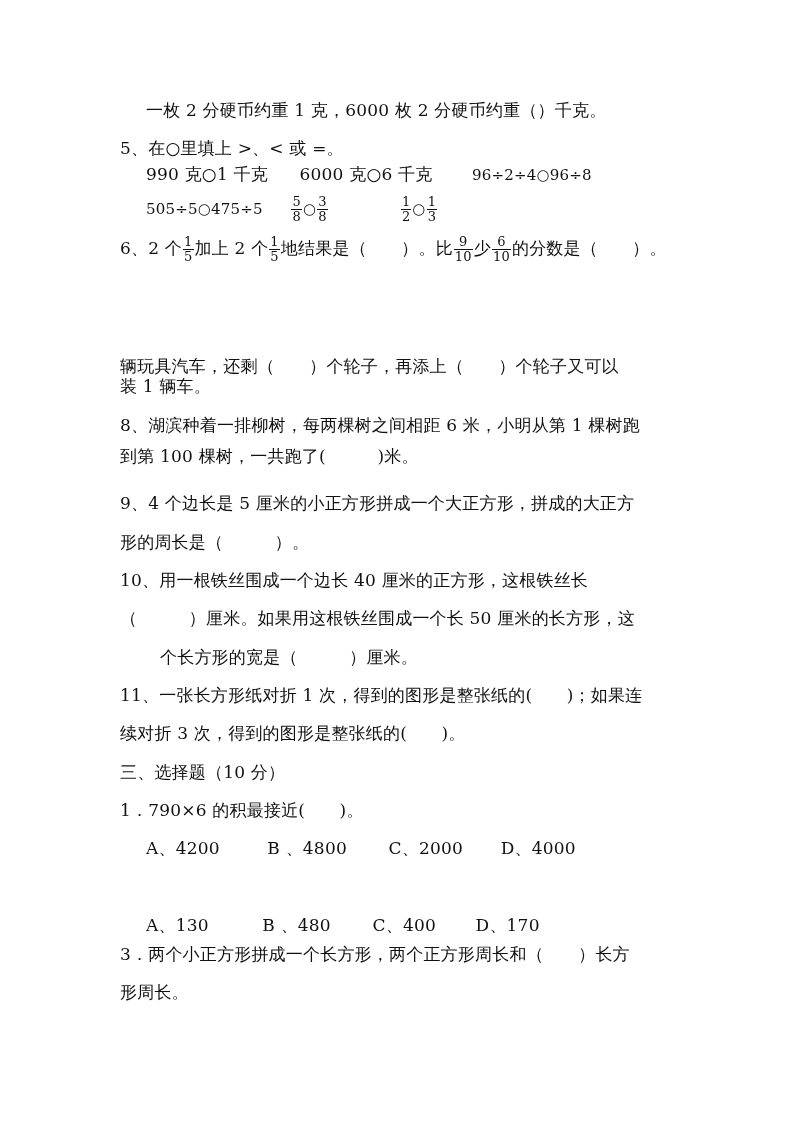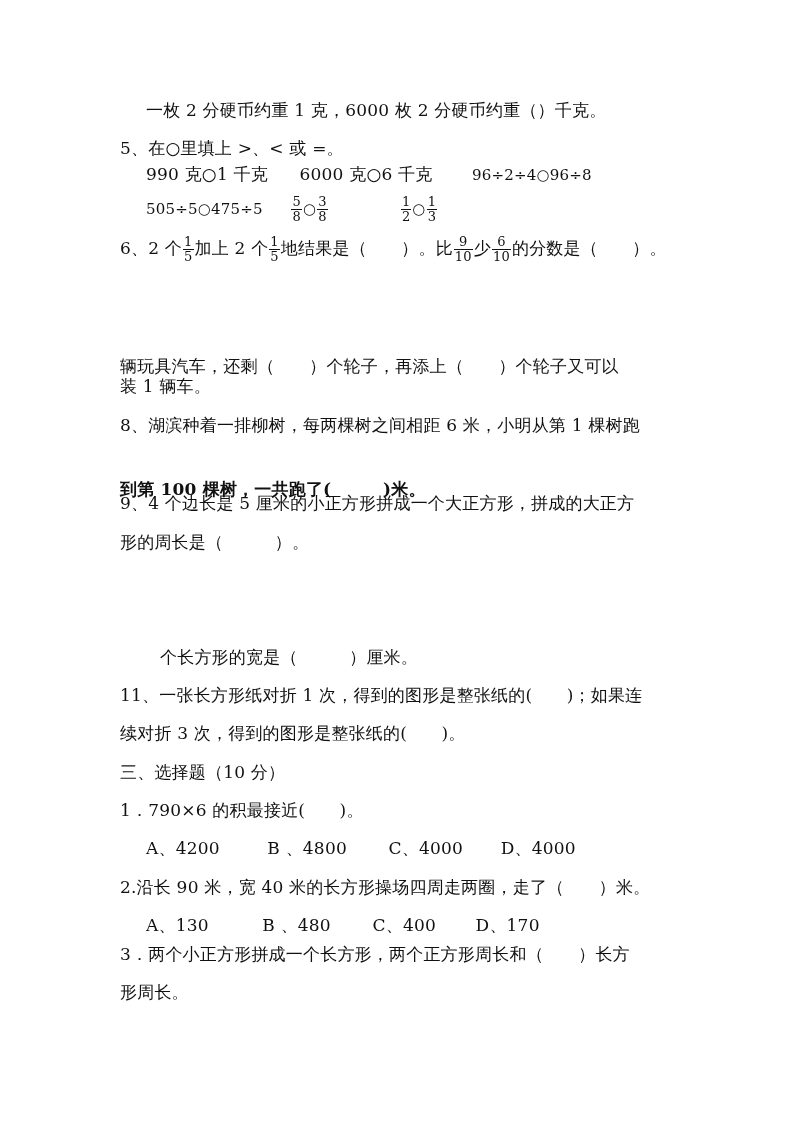--- a/index.html
+++ b/index.html
@@ -35,41 +35,42 @@
   </div>
 
   <div class="line" style="top:228px;height:40px;line-height:40px;">
     <span>6、2 个</span><span class="frac"><span class="num">1</span><span class="den">5</span></span><span>加上 2 个</span><span class="frac"><span class="num">1</span><span class="den">5</span></span><span>地结果是（　　）。比</span><span class="frac"><span class="num">9</span><span class="den">10</span></span><span>少</span><span class="frac"><span class="num">6</span><span class="den">10</span></span><span>的分数是（　　）。</span>
   </div>
 
   <div class="line" style="top:336px;margin-top:18px;">辆玩具汽车，还剩（　　）个轮子，再添上（　　）个轮子又可以</div>
   <div class="line" style="top:374px;">装 1 辆车。</div>
 
   <div class="line" style="top:413px;text-align:center;">8、湖滨种着一排柳树，每两棵树之间相距 6 米，小明从第 1 棵树跑</div>
-  <div class="line" style="top:477px;font-weight:bold;">到第 100 棵树，一共跑了(　　　)米。</div>
+  <div class="line" style="top:444px;">到第 100 棵树，一共跑了(　　　)米。</div>
 
   <div class="line" style="top:491px;">9、4 个边长是 5 厘米的小正方形拼成一个大正方形，拼成的大正方</div>
   <div class="line" style="top:530px;">形的周长是（　　　）。</div>
 
+  <div class="line" style="top:568px;">10、用一根铁丝围成一个边长 40 厘米的正方形，这根铁丝长</div>
+  <div class="line" style="top:606px;">（　　　）厘米。如果用这根铁丝围成一个长 50 厘米的长方形，这</div>
   <div class="line" style="top:645px;margin-left:40px;">个长方形的宽是（　　　）厘米。</div>
 
   <div class="line" style="top:683px;">11、一张长方形纸对折 1 次，得到的图形是整张纸的(　　)；如果连</div>
   <div class="line" style="top:721px;">续对折 3 次，得到的图形是整张纸的(　　)。</div>
 
   <div class="line" style="top:760px;">三、选择题（10 分）</div>
 
   <div class="line" style="top:798px;">1．790×6 的积最接近(　　)。</div>
   <div class="line indent" style="top:836px;">
     <span>A、4200</span><span class="gap" style="width:42px"></span>
     <span>B 、4800</span><span class="gap" style="width:36px"></span>
-    <span>C、4000</span><span class="gap" style="width:32px"></span>
+    <span>C、2000</span><span class="gap" style="width:32px"></span>
     <span>D、4000</span>
   </div>
 
-  <div class="line" style="top:875px;">2.沿长 90 米，宽 40 米的长方形操场四周走两圈，走了（　　）米。</div>
   <div class="line indent" style="top:913px;">
     <span>A、130</span><span class="gap" style="width:48px"></span>
     <span>B 、480</span><span class="gap" style="width:36px"></span>
     <span>C、400</span><span class="gap" style="width:34px"></span>
     <span>D、170</span>
   </div>
 
   <div class="line" style="top:942px;">3．两个小正方形拼成一个长方形，两个正方形周长和（　　）长方</div>
   <div class="line" style="top:980px;">形周长。</div>
 

